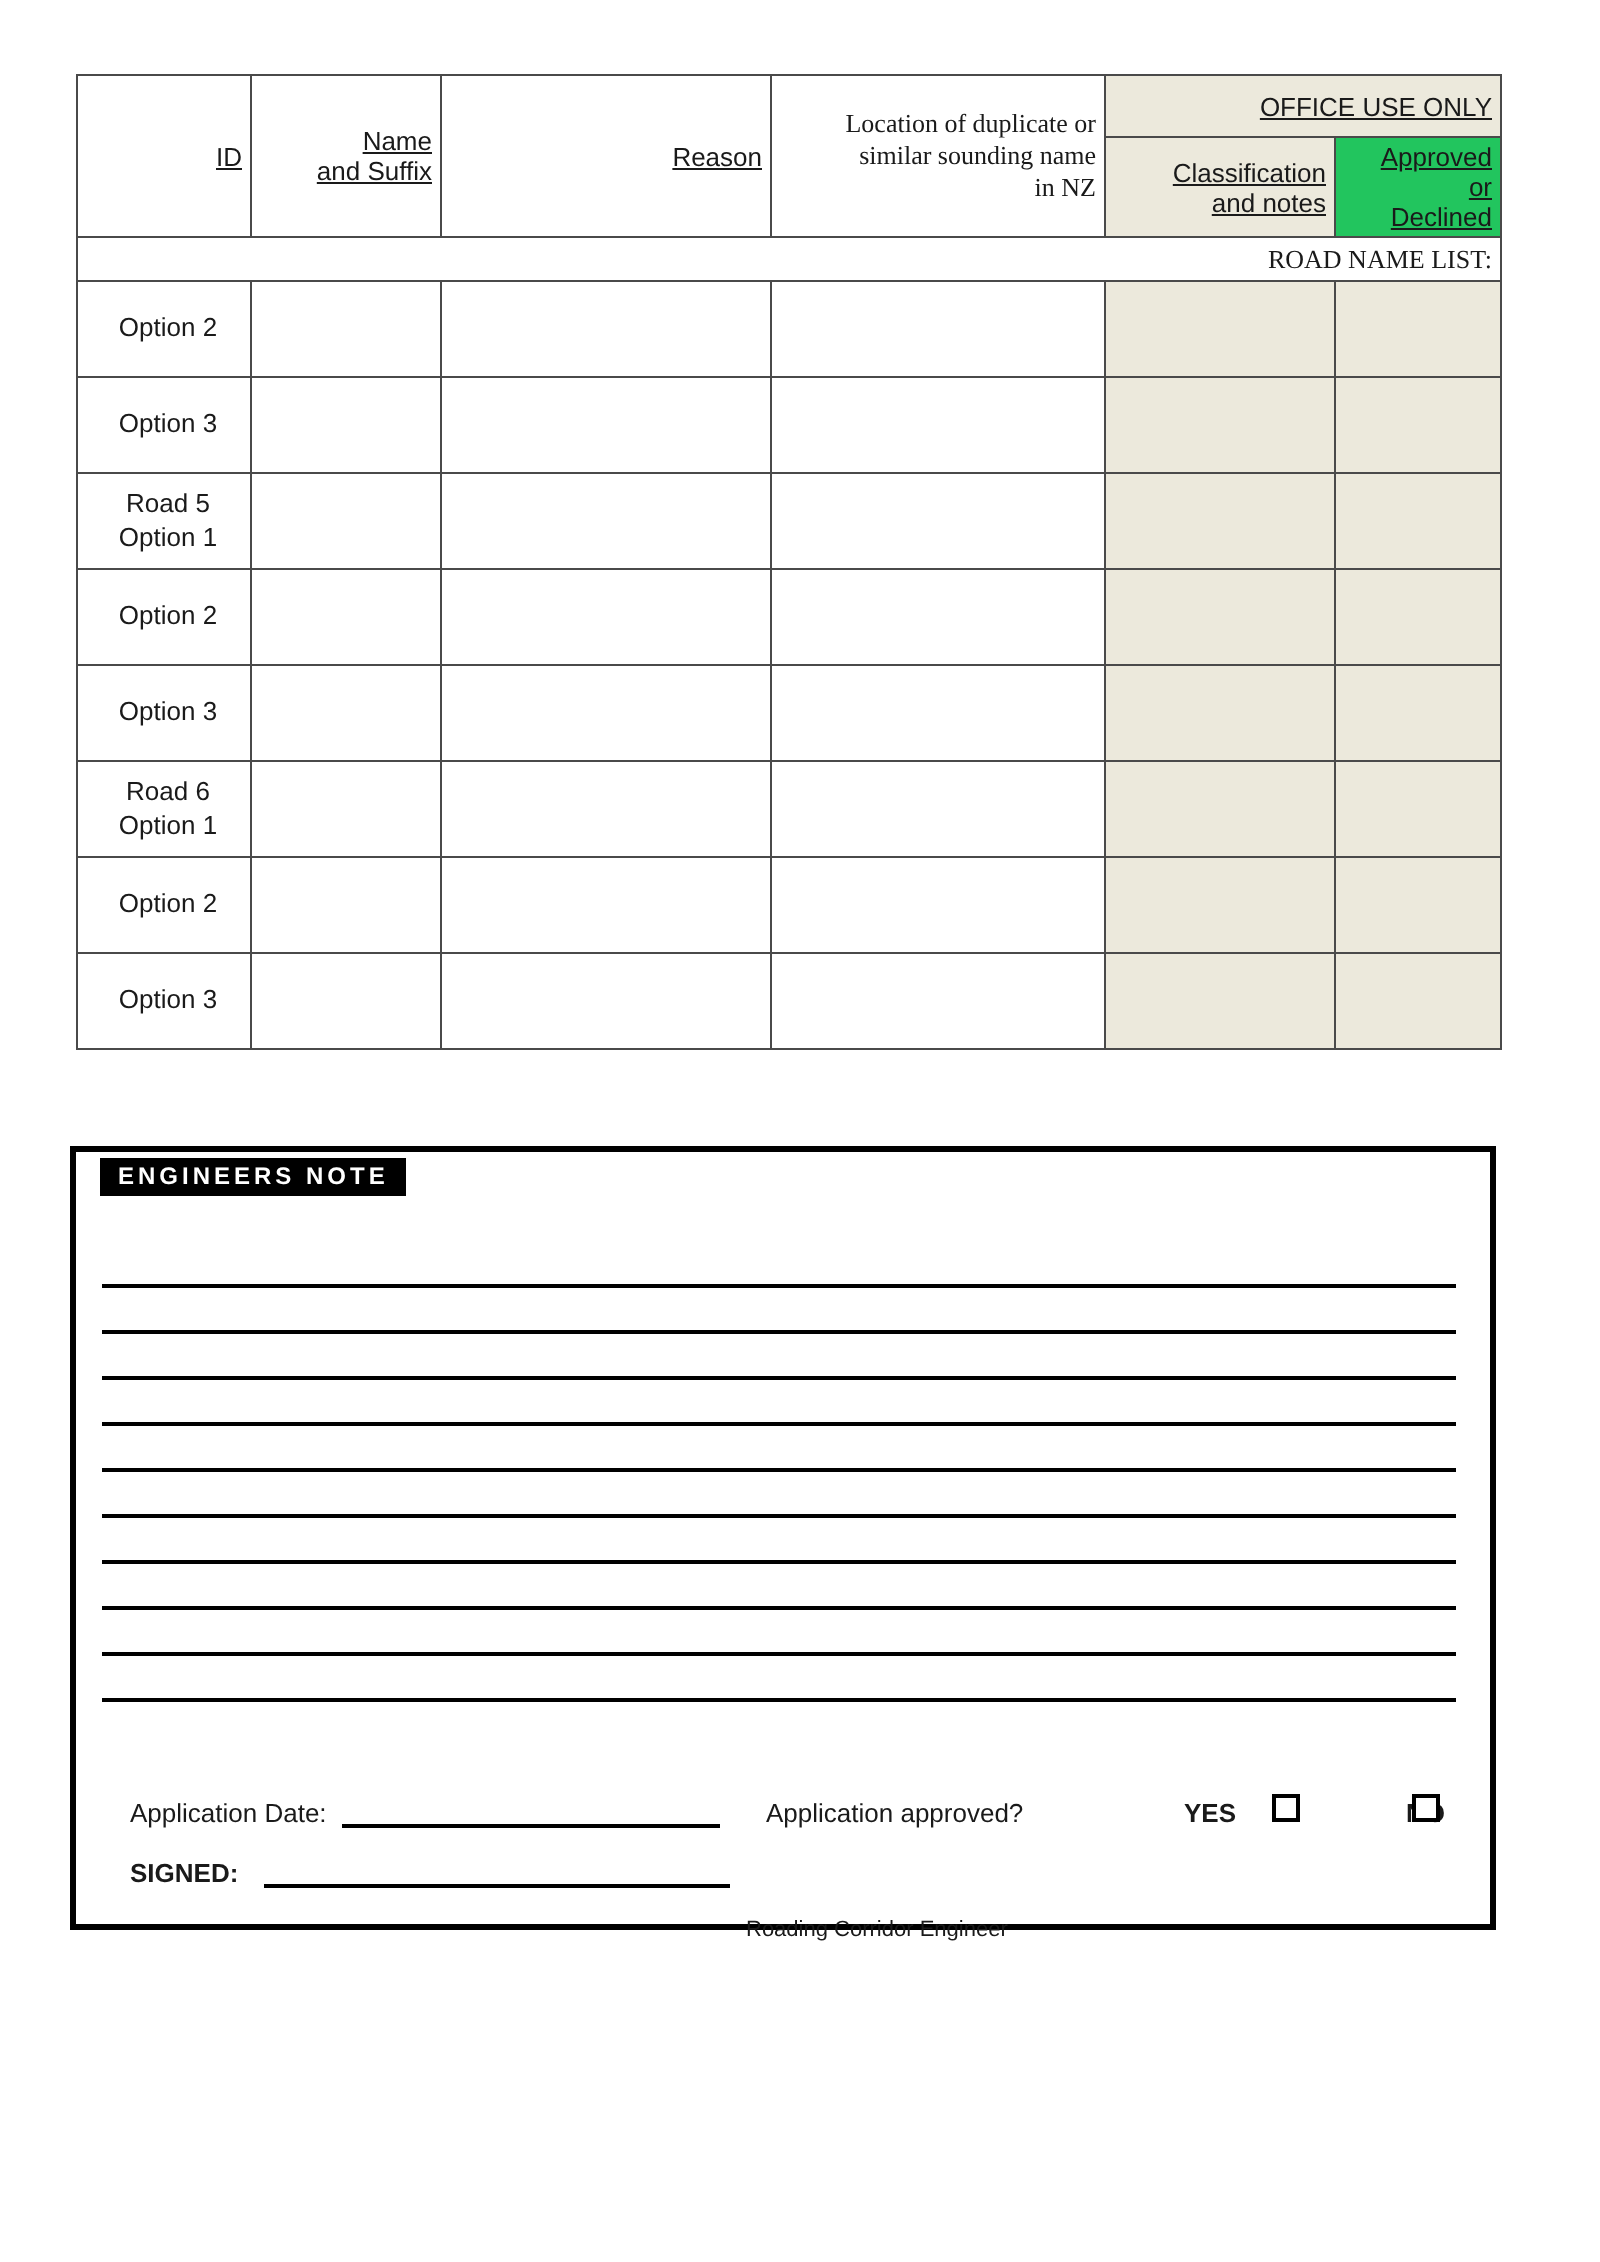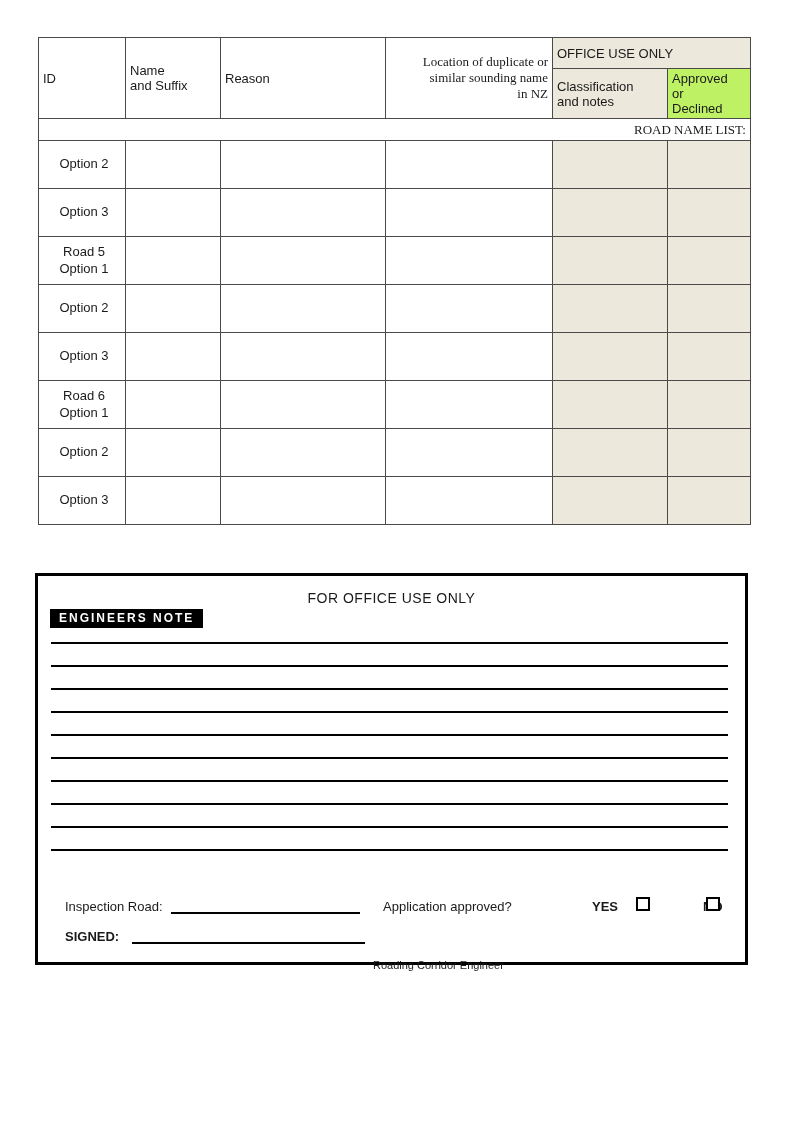--- a/index.html
+++ b/index.html
@@ -20,21 +20,21 @@
     border-collapse: collapse;
     table-layout: fixed;
     font-size: 13px;
   }
   .road-table td {
     border: 1px solid #4a4a4a;
     vertical-align: middle;
     padding: 2px 4px;
   }
   .road-table { border: 1px solid #1f1f1f; }
-  .ctr { text-align: left; }
+  .ctr { text-align: right; text-decoration: underline; }
   .leftpad { text-align: right; padding-left: 8px; font-family: Liberation Serif, serif; }
   .beige { background: #ece9dc; }
   tr.hdr-top td { height: 31px; }
   tr.hdr-sub td { height: 49px; margin-top: 35px; }
   tr.section-row td { height: 22px; }
   tr.data-row td { height: 48px; }
   td.row-label { padding-left: 8px; line-height: 1.25; }
 
   
   .office-box {
@@ -103,21 +103,21 @@
 and Suffix</td>
       <td rowspan="2" class="ctr">Reason</td>
       <td rowspan="2" class="leftpad preline">Location of duplicate or
 similar sounding name
 in NZ</td>
       <td colspan="2" class="ctr beige" style="background: rgb(236, 233, 220);">OFFICE USE ONLY</td>
     </tr>
     <tr class="hdr-sub">
       <td class="ctr beige preline" style="background: rgb(236, 233, 220);">Classification
 and notes</td>
-      <td class="ctr beige preline" style="background: #bef264;">Approved
+      <td class="ctr beige preline" style="background: #22c55e;">Approved
 or
 Declined</td>
     </tr>
     <tr class="section-row">
       <td colspan="6" class="leftpad">ROAD NAME LIST:</td>
     </tr>
 
     <tr class="data-row">
       <td class="row-label preline">Option 2</td>
       <td></td>
@@ -181,37 +181,36 @@
       <td></td>
       <td></td>
       <td></td>
       <td class="beige" style="background: rgb(236, 233, 220);"></td>
       <td class="beige" style="background: rgb(236, 233, 220);"></td>
     </tr>
   </tbody>
 </table>
 
 <div class="office-box">
-  <div class="office-box-title">FOR OFFICE USE ONLY</div>
   <div class="engineers-note">ENGINEERS NOTE</div>
 
   <div class="note-lines">
       <div class="note-line"></div>
       <div class="note-line"></div>
       <div class="note-line"></div>
       <div class="note-line"></div>
       <div class="note-line"></div>
       <div class="note-line"></div>
       <div class="note-line"></div>
       <div class="note-line"></div>
       <div class="note-line"></div>
       <div class="note-line"></div>
     </div>
 
-  <span class="abs" style="left:27px; top:323px;">Inspection Road:</span>
+  <span class="abs" style="left:27px; top:323px;">Application Date:</span>
   <span class="field-line" style="left:133px; top:322px; width:189px;"></span>
   <span class="abs" style="left:345px; top:323px;">Application approved?</span>
   <span class="abs bold" style="left:554px; top:323px;">YES</span>
   <span class="checkbox" style="left:598px; top:321px;"></span>
   <span class="abs bold" style="left:638px; top:323px;padding-left:27px;">NO</span>
   <span class="checkbox" style="left:668px; top:321px;"></span>
 
   <span class="abs bold" style="left:27px; top:353px;">SIGNED:</span>
   <span class="field-line" style="left:94px; top:352px; width:233px;"></span>
   <span class="abs role-label" style="left:335px; top:356px;margin-top:27px;">Roading Corridor Engineer</span>

